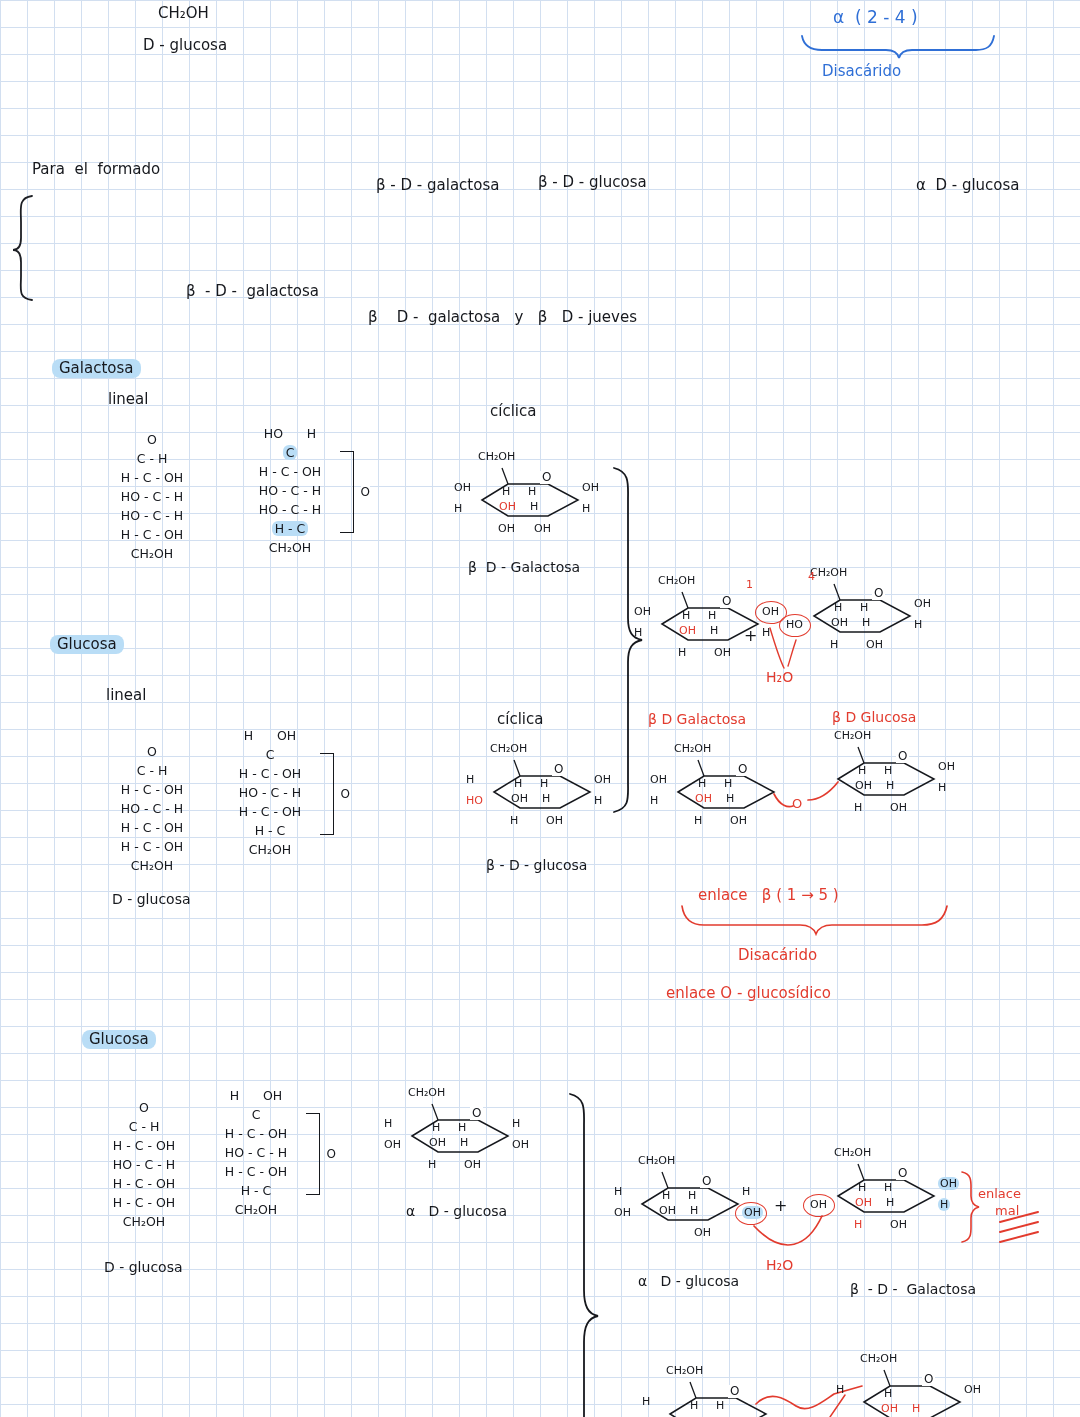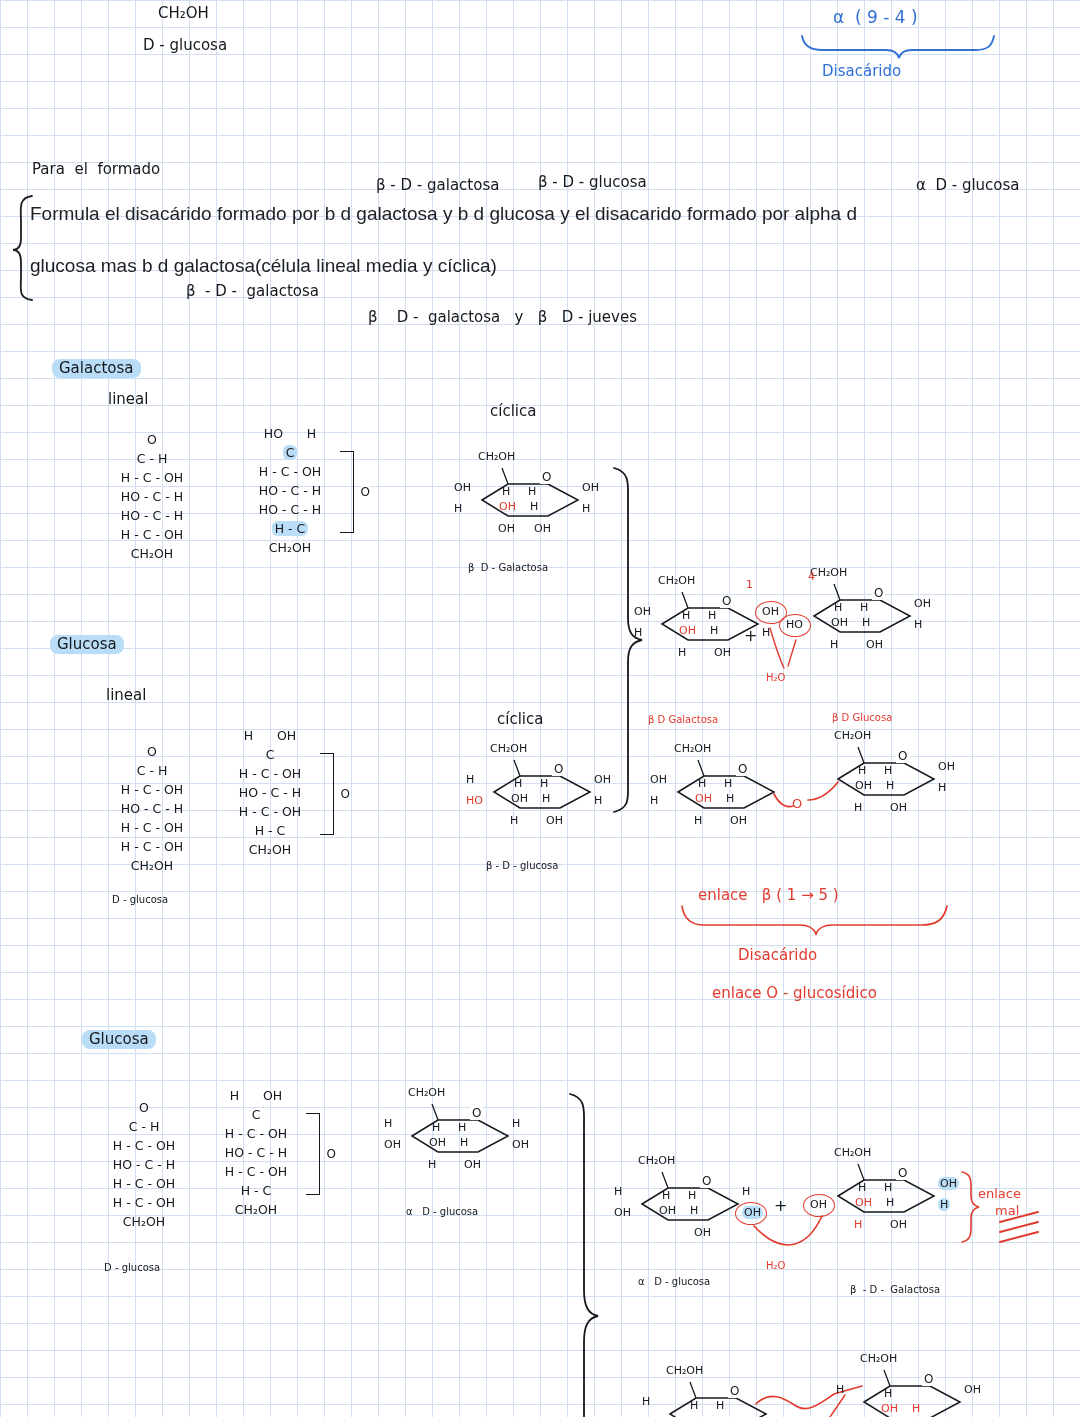--- a/index.html
+++ b/index.html
@@ -5,21 +5,21 @@
   html,body{margin:0;padding:0;background:#e8eaee;}
   .page{
     position:relative;width:1080px;height:1417px;overflow:hidden;background:#ffffff;
     background-image:
       linear-gradient(to right,#d2dff0 1px,transparent 1px),
       linear-gradient(to bottom,#d2dff0 1px,transparent 1px);
     background-size:27px 27px;
     font-family:"DejaVu Sans",sans-serif;color:#16181d;
   }
   .txt{position:absolute;font-size:15px;line-height:19px;white-space:pre;}
-  .s13{font-size:13px}.s14{font-size:10px}.s16{font-size:16px}.s17{font-size:17px}
+  .s13{font-size:13px}.s14{font-size:14px}.s16{font-size:16px}.s17{font-size:17px}
   .red{color:#e23b2e}
   .blue{color:#2f6fd6}
   .typed{font-family:"Liberation Sans",sans-serif;font-size:19px;color:#1d1f24;}
   .hl-head{background:#b9ddf6;border-radius:8px;padding:0 7px;}
   .hl-chip{background:#b9ddf6;border-radius:6px;padding:0 3px;}
   #overlay{position:absolute;left:0;top:0;pointer-events:none;}
   #overlay path{fill:none;stroke-linecap:round;}
   
   .fischer{position:absolute;width:100px;text-align:center;font-size:12.5px;color:#16181d;}
   .frow{white-space:pre;height:19px;line-height:19px;}
@@ -52,30 +52,28 @@
     <path d="M796,640 C792,652 790,660 788,666" stroke="#e23b2e" stroke-width="1.4"></path>
     <path d="M754,1226 C784,1258 808,1246 822,1216" stroke="#e23b2e" stroke-width="1.7"></path>
     <path d="M962,1172 C972,1174 971,1182 971,1190 L971,1196 C971,1203 975,1206 979,1207 C975,1208 971,1211 971,1218 L971,1224 C971,1232 972,1240 962,1242" stroke="#e23b2e" stroke-width="1.6"></path>
     <path d="M1000,1222 L1038,1212 M1000,1232 L1038,1222 M1000,1242 L1038,1232" stroke="#e23b2e" stroke-width="2"></path>
     <path d="M756,1404 C770,1390 784,1398 796,1406 C808,1414 822,1402 834,1394 L862,1386" stroke="#e23b2e" stroke-width="1.7"></path>
     <path d="M845,1395 L830,1417" stroke="#e23b2e" stroke-width="1.5"></path>
   </svg>
 
   <div class="txt" style="left:158px;top:4px">CH₂OH</div>
   <div class="txt" style="left:143px;top:36px">D - glucosa</div>
-  <div class="txt blue s17" style="left:833px;top:8px">α  ( 9 - 4 )</div>
+  <div class="txt blue s17" style="left:833px;top:8px">α  ( 2 - 4 )</div>
   <div class="txt blue" style="left:822px;top:62px">Disacárido</div>
 
   <div class="txt" style="left:32px;top:160px">Para  el  formado</div>
   <div class="txt" style="left:376px;top:176px">β - D - galactosa</div>
   <div class="txt" style="left:538px;top:173px">β - D - glucosa</div>
   <div class="txt" style="left:916px;top:176px">α  D - glucosa</div>
 
-  <div class="txt typed" style="left:30px;top:204px">Formula el disacárido formado por b d galactosa y b d glucosa y el disacarido formado por alpha d</div>
-  <div class="txt typed" style="left:30px;top:256px">glucosa mas b d galactosa(célula lineal media y cíclica)</div>
 
   <div class="txt" style="left:186px;top:282px">β  - D -  galactosa</div>
   <div class="txt" style="left:368px;top:308px">β    D -  galactosa   y   β   D - jueves</div>
 
   <div class="txt hl-head" style="left:52px;top:359px">Galactosa</div>
   <div class="txt" style="left:108px;top:390px">lineal</div>
   <div class="txt" style="left:490px;top:402px">cíclica</div>
   <div class="txt s14" style="left:468px;top:558px">β  D - Galactosa</div>
 
   <div class="txt hl-head" style="left:50px;top:635px">Glucosa</div>
@@ -85,21 +83,21 @@
   <div class="txt s14" style="left:112px;top:890px">D - glucosa</div>
 
   <div class="txt s16" style="left:744px;top:626px">+</div>
   <div class="txt red s14" style="left:766px;top:668px">H₂O</div>
   <div class="txt red s14" style="left:648px;top:710px">β D Galactosa</div>
   <div class="txt red s14" style="left:832px;top:708px">β D Glucosa</div>
   <div class="txt red s13" style="left:792px;top:794px">O</div>
 
   <div class="txt red" style="left:698px;top:886px">enlace   β ( 1 → 5 )</div>
   <div class="txt red" style="left:738px;top:946px">Disacárido</div>
-  <div class="txt red" style="left:712px;top:984px">enlace O - glucosídico</div>
+  <div class="txt red" style="left:666px;top:984px">enlace O - glucosídico</div>
 
   <div class="txt hl-head" style="left:82px;top:1030px">Glucosa</div>
   <div class="txt s14" style="left:104px;top:1258px">D - glucosa</div>
   <div class="txt s14" style="left:406px;top:1202px">α   D - glucosa</div>
 
   <div class="txt s16" style="left:774px;top:1196px">+</div>
   <div class="txt red s14" style="left:766px;top:1256px">H₂O</div>
   <div class="txt s14" style="left:638px;top:1272px">α   D - glucosa</div>
   <div class="txt s14" style="left:850px;top:1280px">β  - D -  Galactosa</div>
   <div class="txt red s13" style="left:978px;top:1184px">enlace</div>

